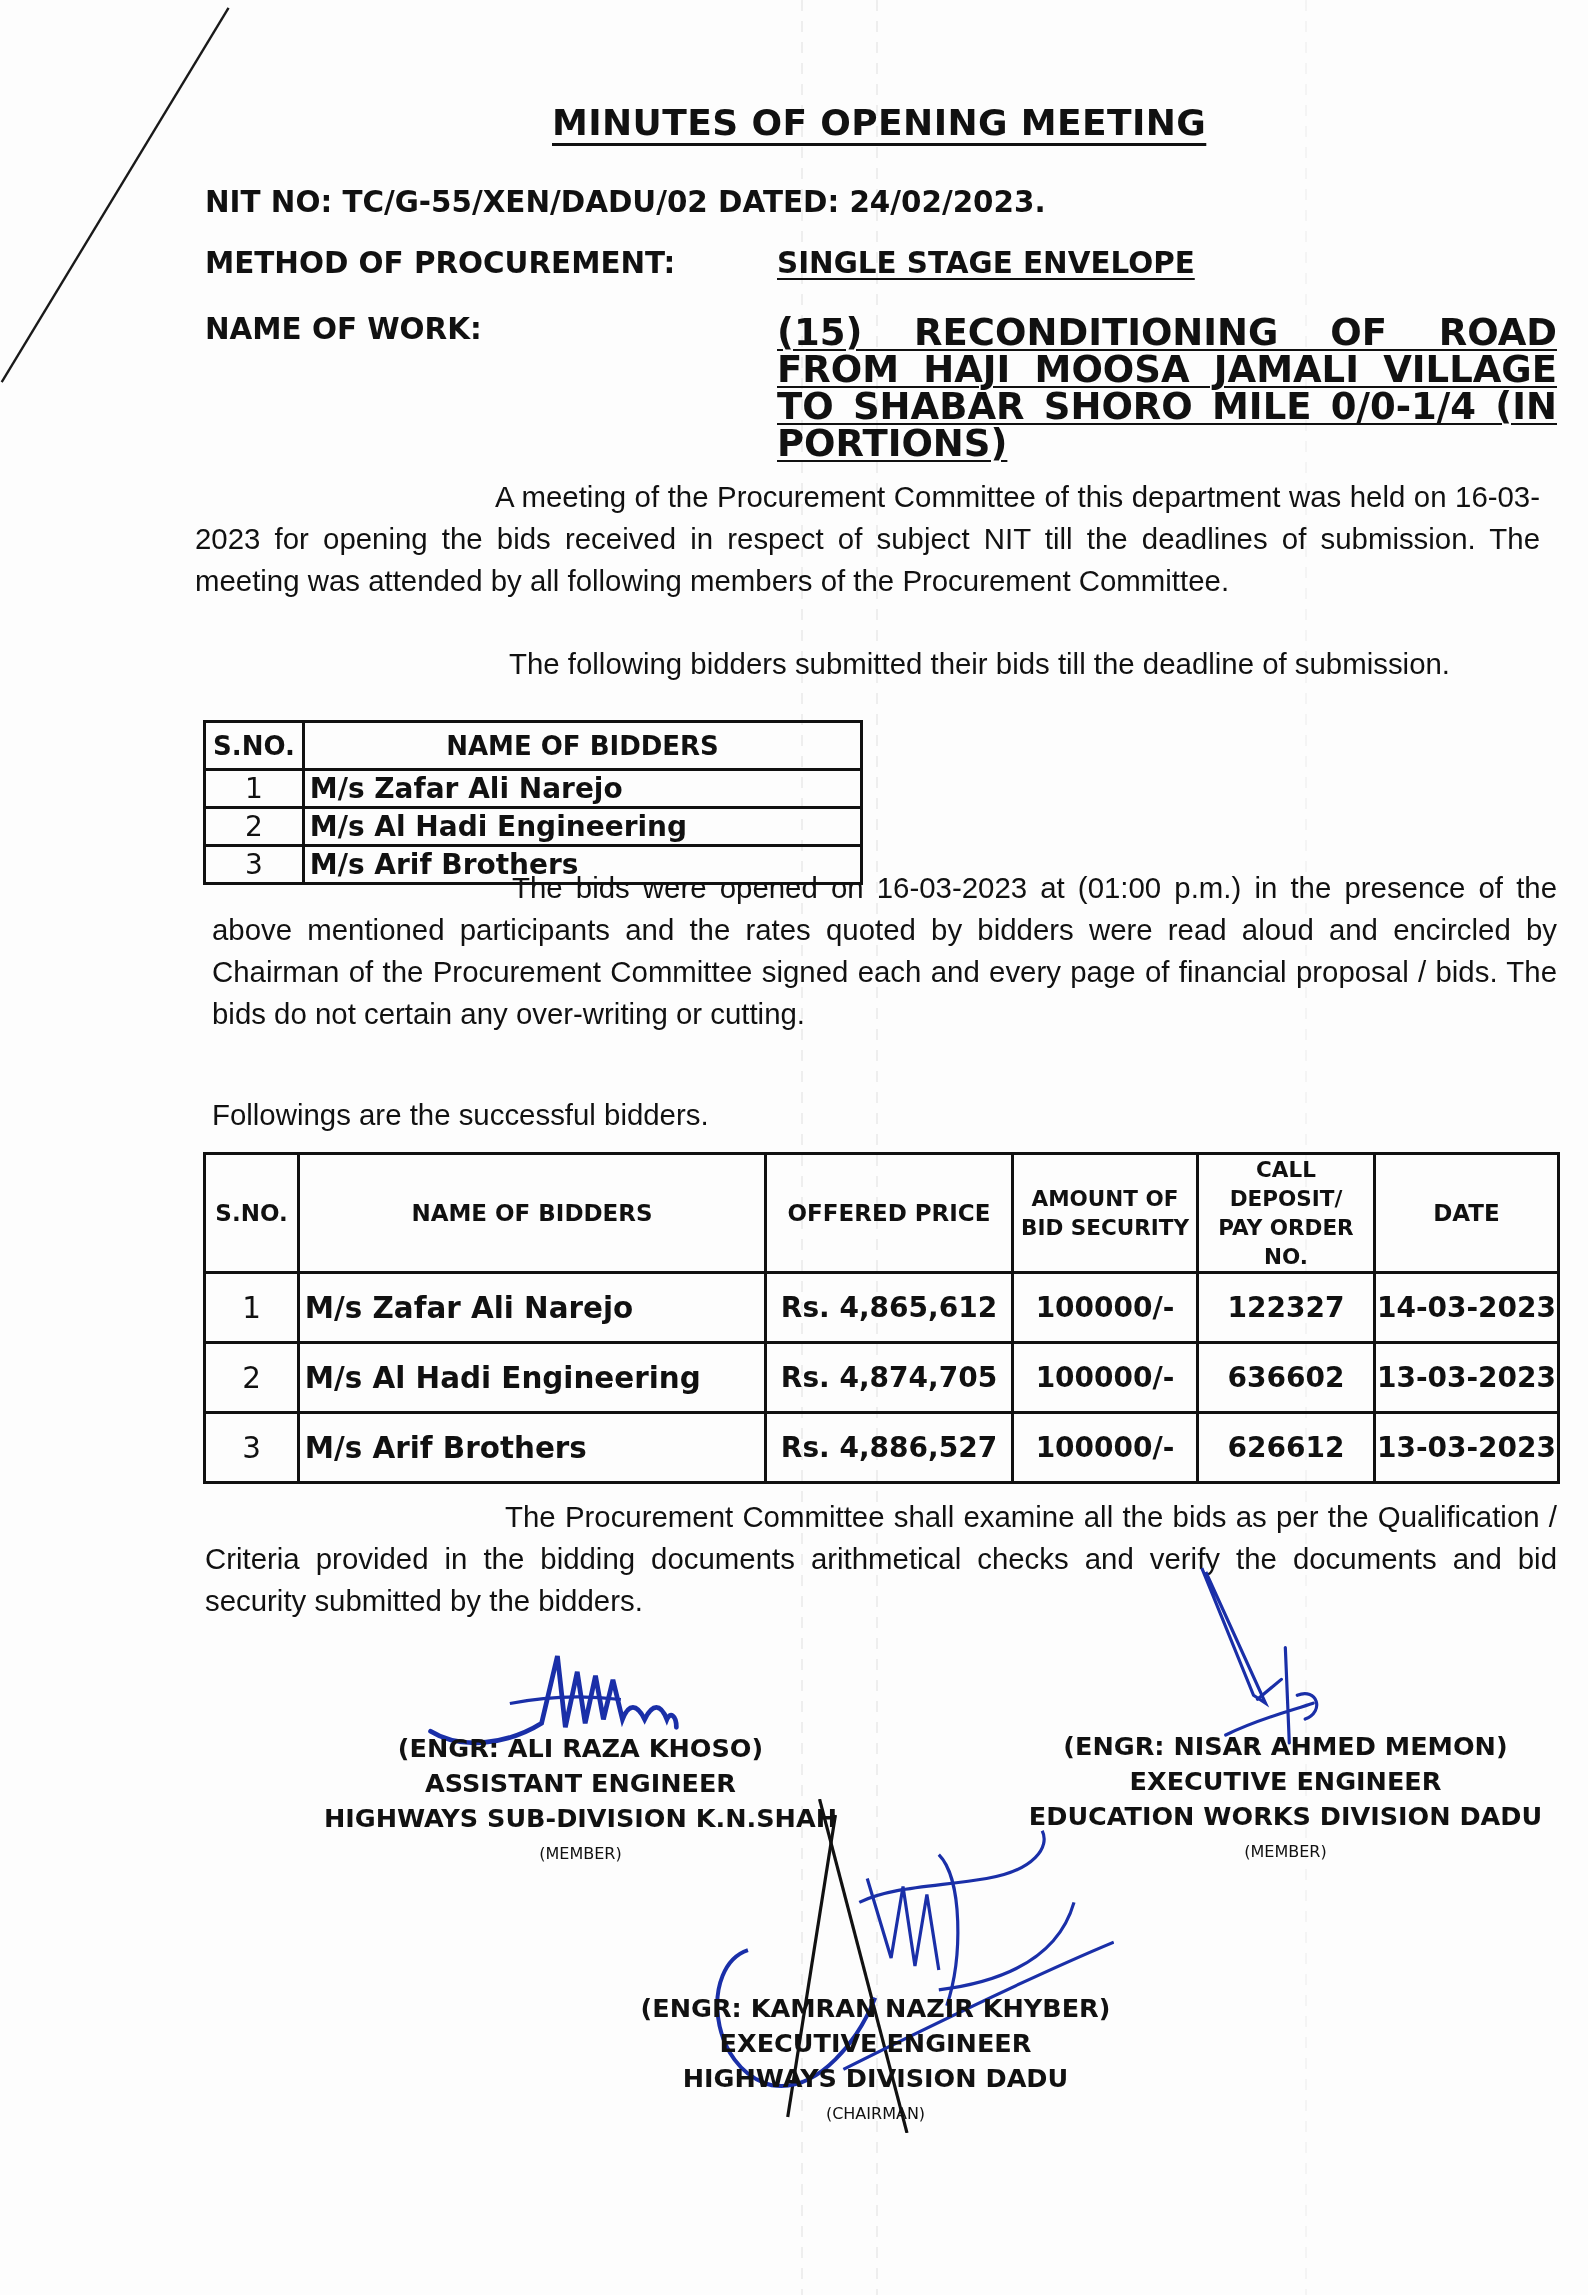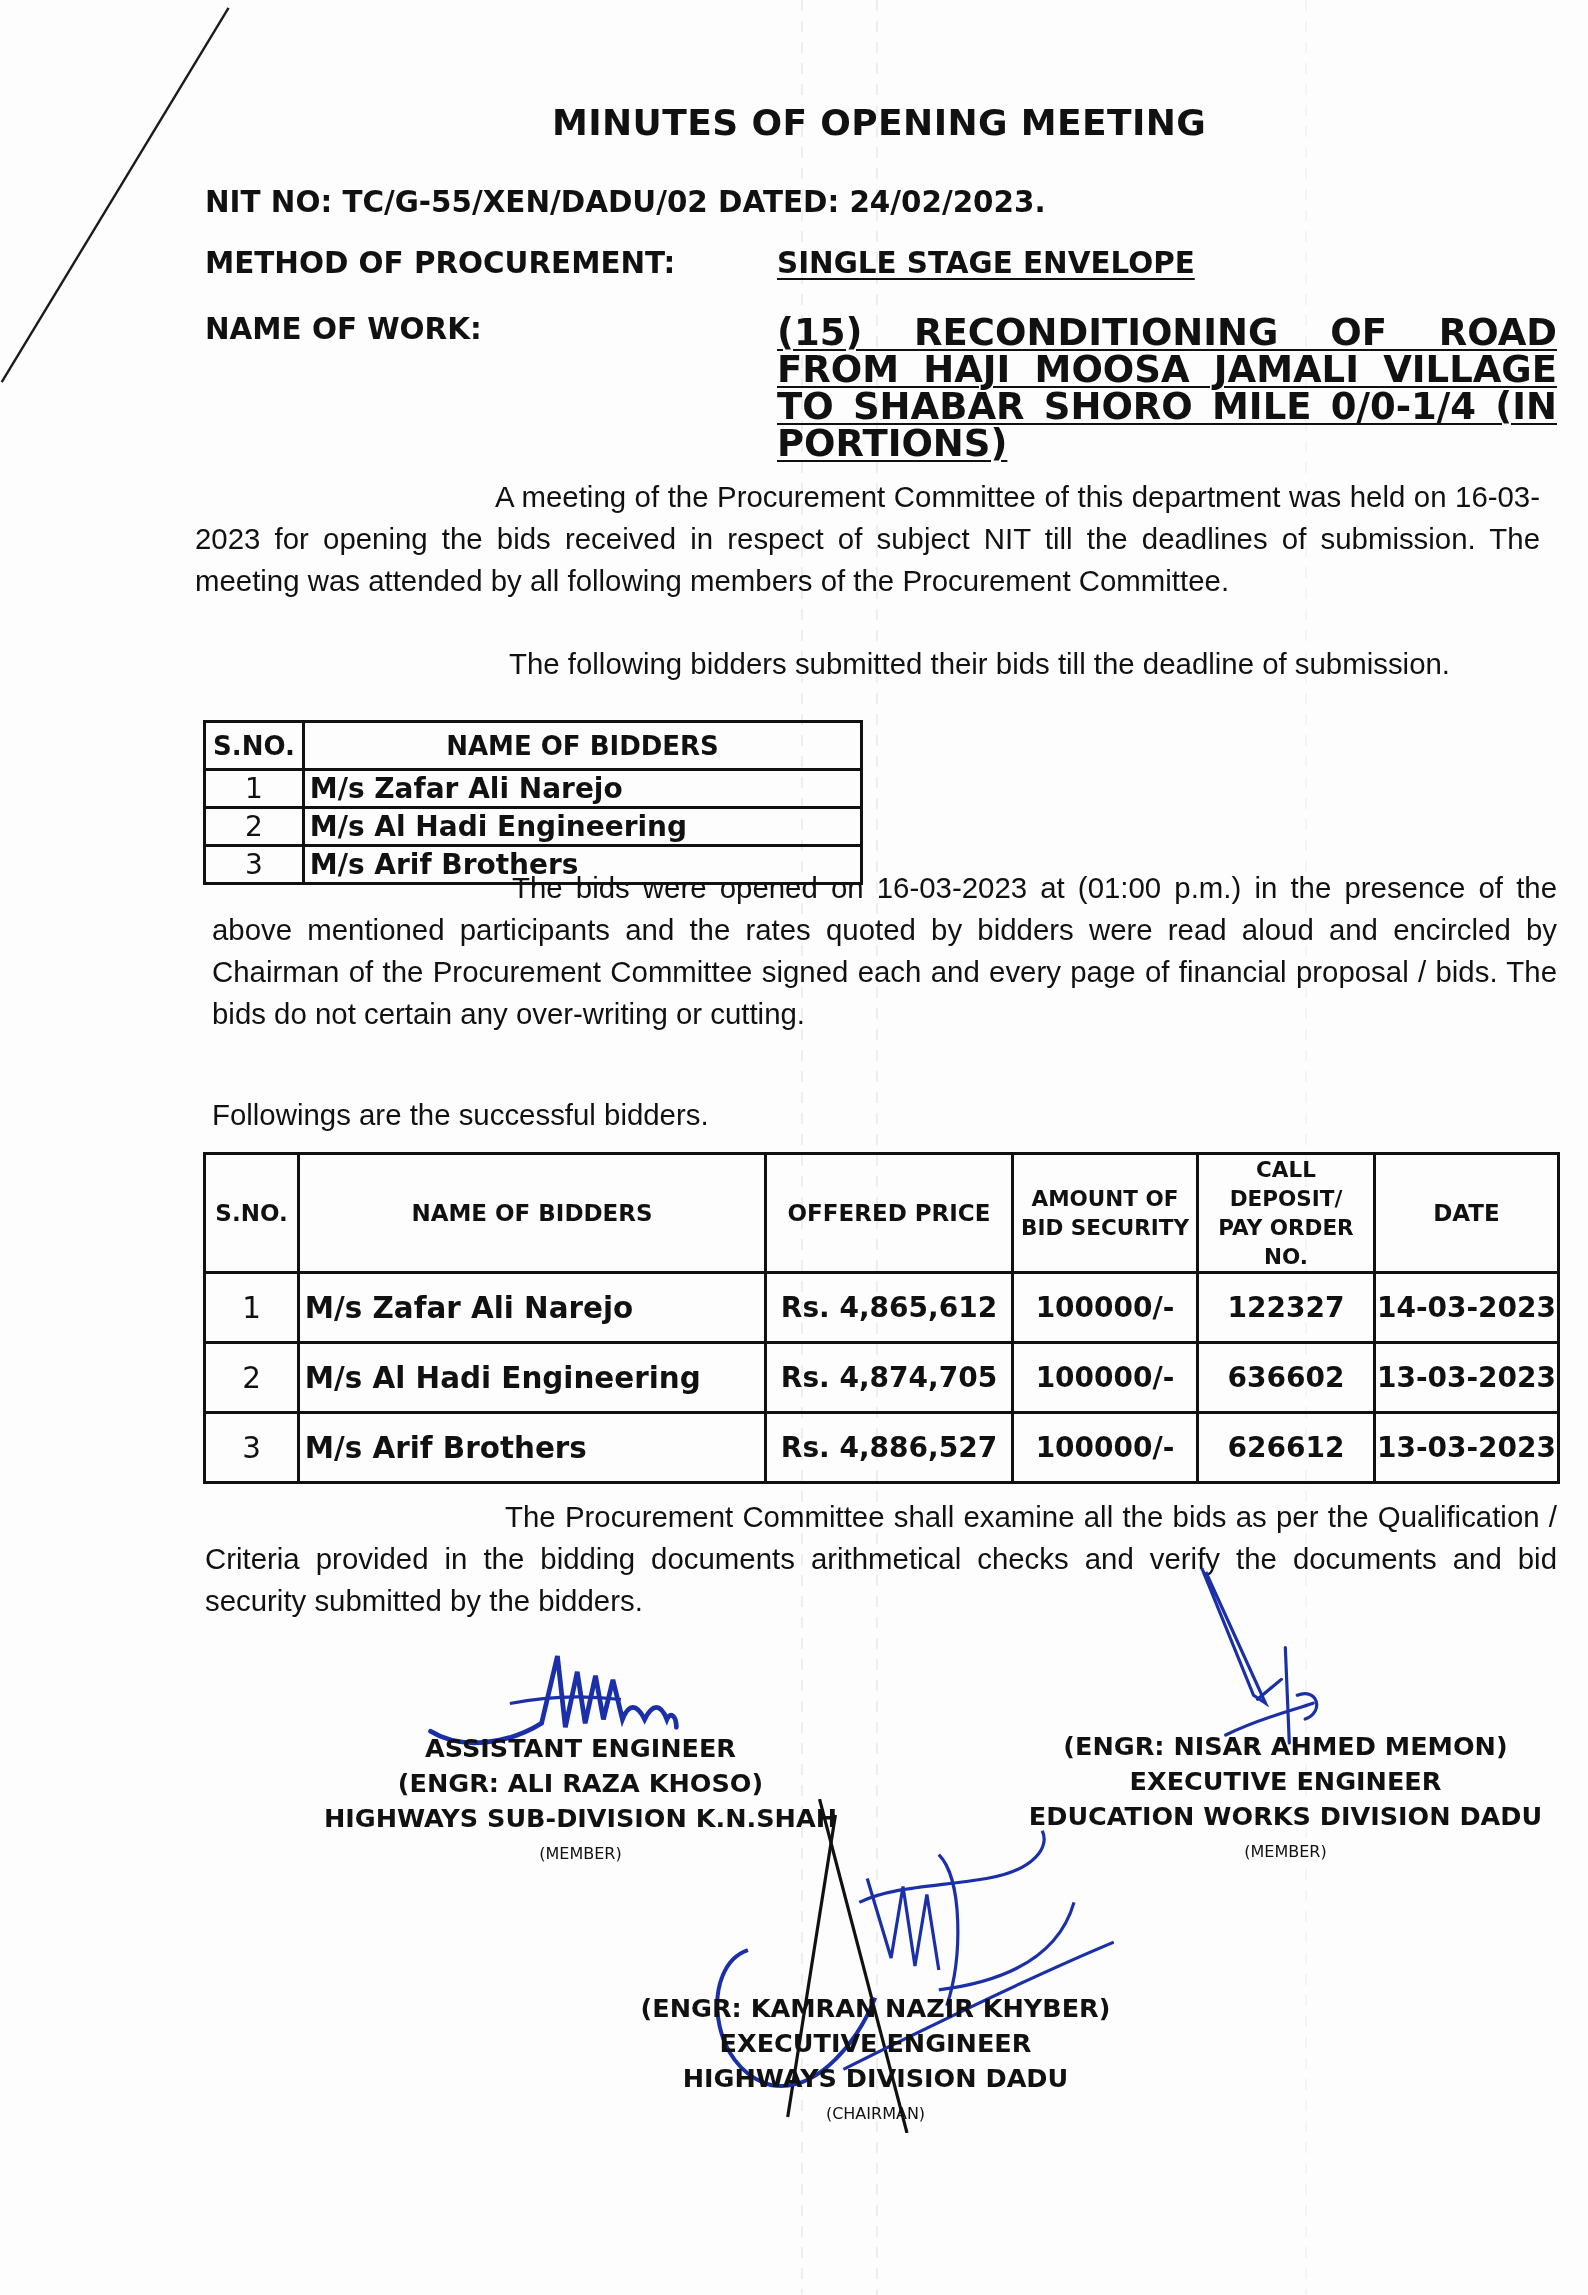--- a/index.html
+++ b/index.html
@@ -18,21 +18,21 @@
     background: repeating-linear-gradient(to bottom, rgba(0,0,0,0.06) 0 11px, transparent 11px 21px);
   }
   .margin-stroke {
     position: absolute; left: 0; top: 0;
     width: 239px; height: 398px;
   }
 
   .title {
     position: absolute; left: 552px; top: 102px;
     font-size: 36px; font-weight: bold; letter-spacing: 0.4px;
-    text-decoration-thickness: 3.2px; text-underline-offset: 8px;
+    text-decoration: underline; text-decoration-thickness: 3.2px; text-underline-offset: 8px;
     white-space: nowrap;
   }
 
   .meta-row { position: absolute; left: 205px; font-size: 29.4px; font-weight: bold; white-space: nowrap; }
   .meta-value { position: absolute; left: 777px; font-size: 29.4px; font-weight: bold; text-decoration: underline; text-decoration-thickness: 2.4px; text-underline-offset: 4.8px; }
   .work-value {
     position: absolute; left: 777px; top: 314px; width: 780px;
     font-size: 37px; font-weight: bold; line-height: 37px;
     text-align: justify; text-align-last: left;
   }
@@ -174,22 +174,22 @@
     <path d="M150 0 L260 420" fill="none" stroke="#111" stroke-width="4"></path>
     <path d="M170 20 L110 400" fill="none" stroke="#111" stroke-width="4"></path>
     <path d="M60 190 C0 210 10 340 90 360 C150 370 200 300 220 250" fill="none" stroke="#1a2fa8" stroke-width="5"></path>
     <path d="M210 100 L240 200 L255 110 L270 210 L285 120 L300 215 M300 70 C330 100 330 200 310 260" fill="none" stroke="#1a2fa8" stroke-width="4"></path>
     <path d="M200 130 C240 110 300 110 360 100 C420 90 440 60 430 40" fill="none" stroke="#1a2fa8" stroke-width="4"></path>
     <path d="M180 340 C260 300 400 230 520 180" fill="none" stroke="#1a2fa8" stroke-width="4"></path>
     <path d="M300 240 C380 230 450 200 470 130" fill="none" stroke="#1a2fa8" stroke-width="4"></path>
   </svg>
 
   <div class="sig-block" style="left:322px; top:1731px; width:517px;">
+    <div>(ENGR: ALI RAZA KHOSO)</div>
     <div>ASSISTANT ENGINEER</div>
-    <div>(ENGR: ALI RAZA KHOSO)</div>
     <div>HIGHWAYS SUB-DIVISION K.N.SHAH</div>
     <div class="role">(MEMBER)</div>
   </div>
 
   <div class="sig-block" style="left:1027px; top:1729px; width:517px;">
     <div>(ENGR: NISAR AHMED MEMON)</div>
     <div>EXECUTIVE ENGINEER</div>
     <div>EDUCATION WORKS DIVISION DADU</div>
     <div class="role">(MEMBER)</div>
   </div>

